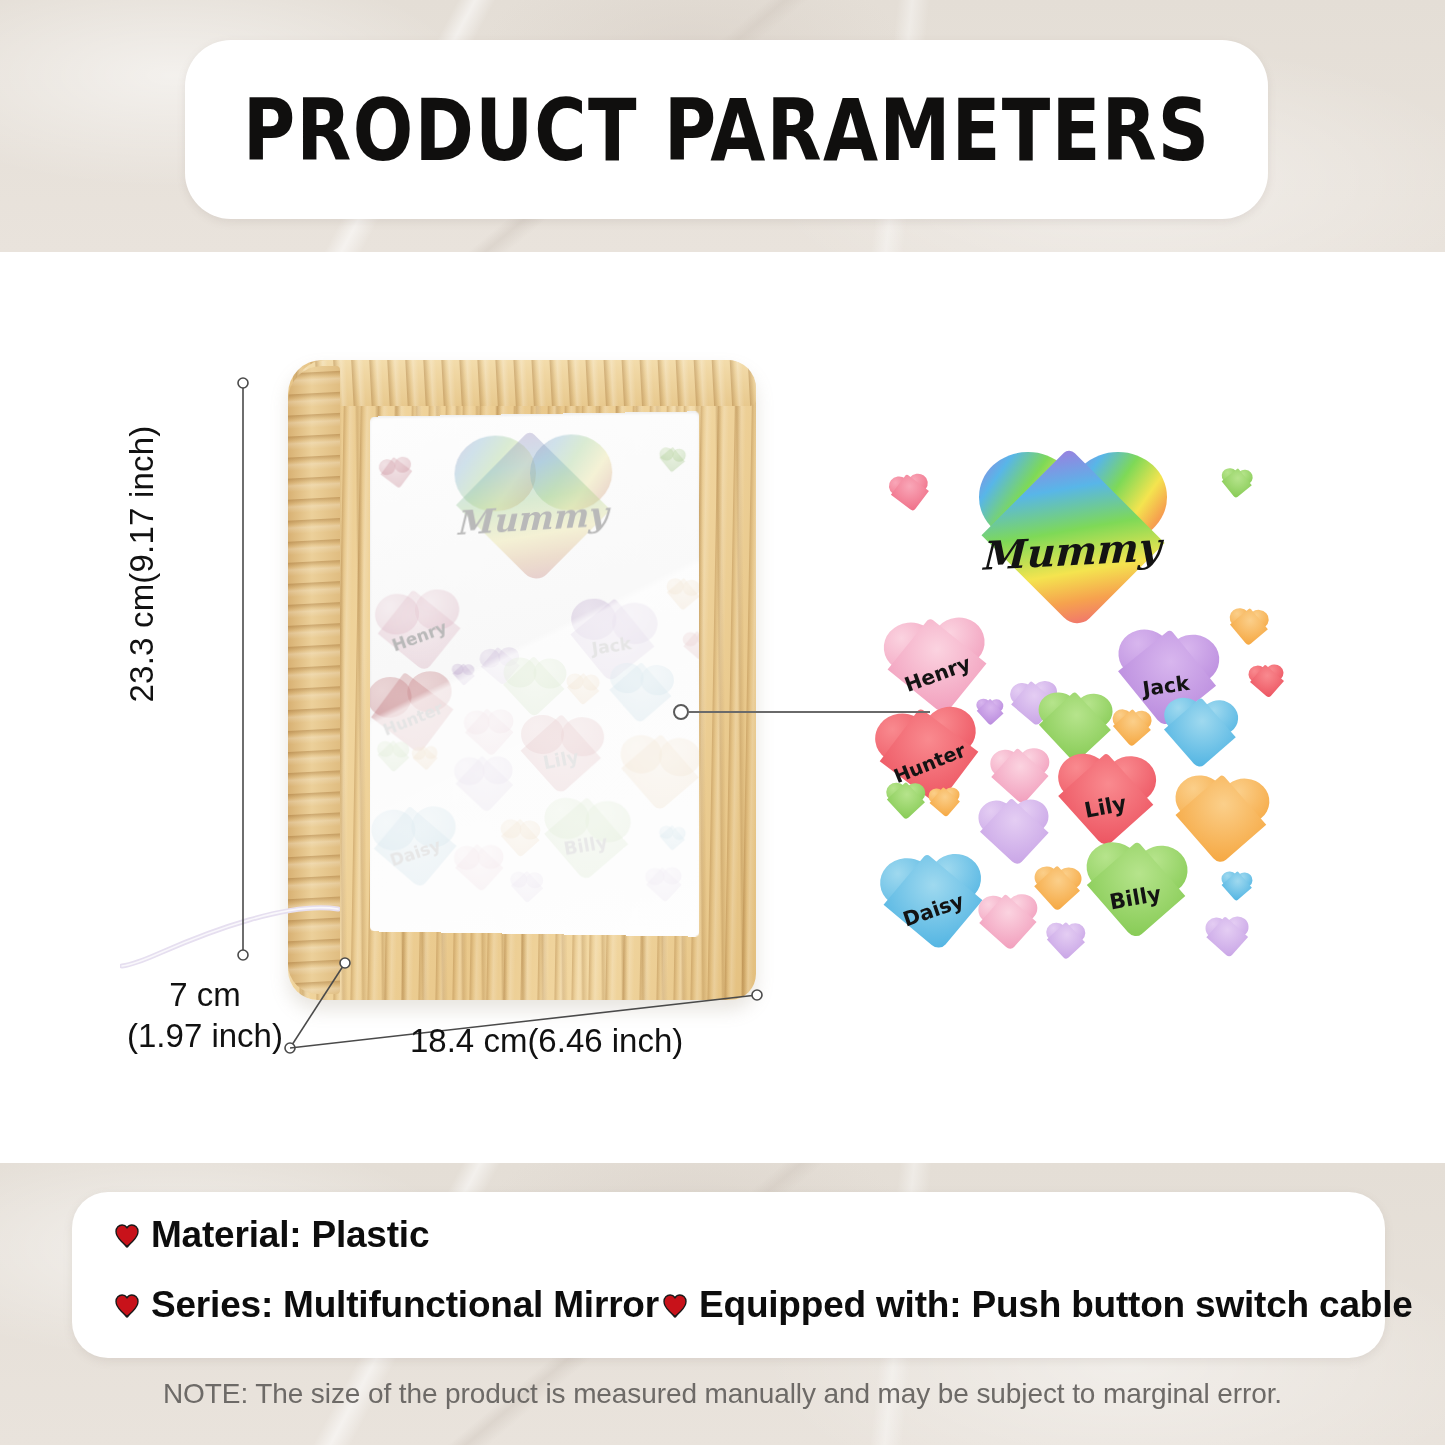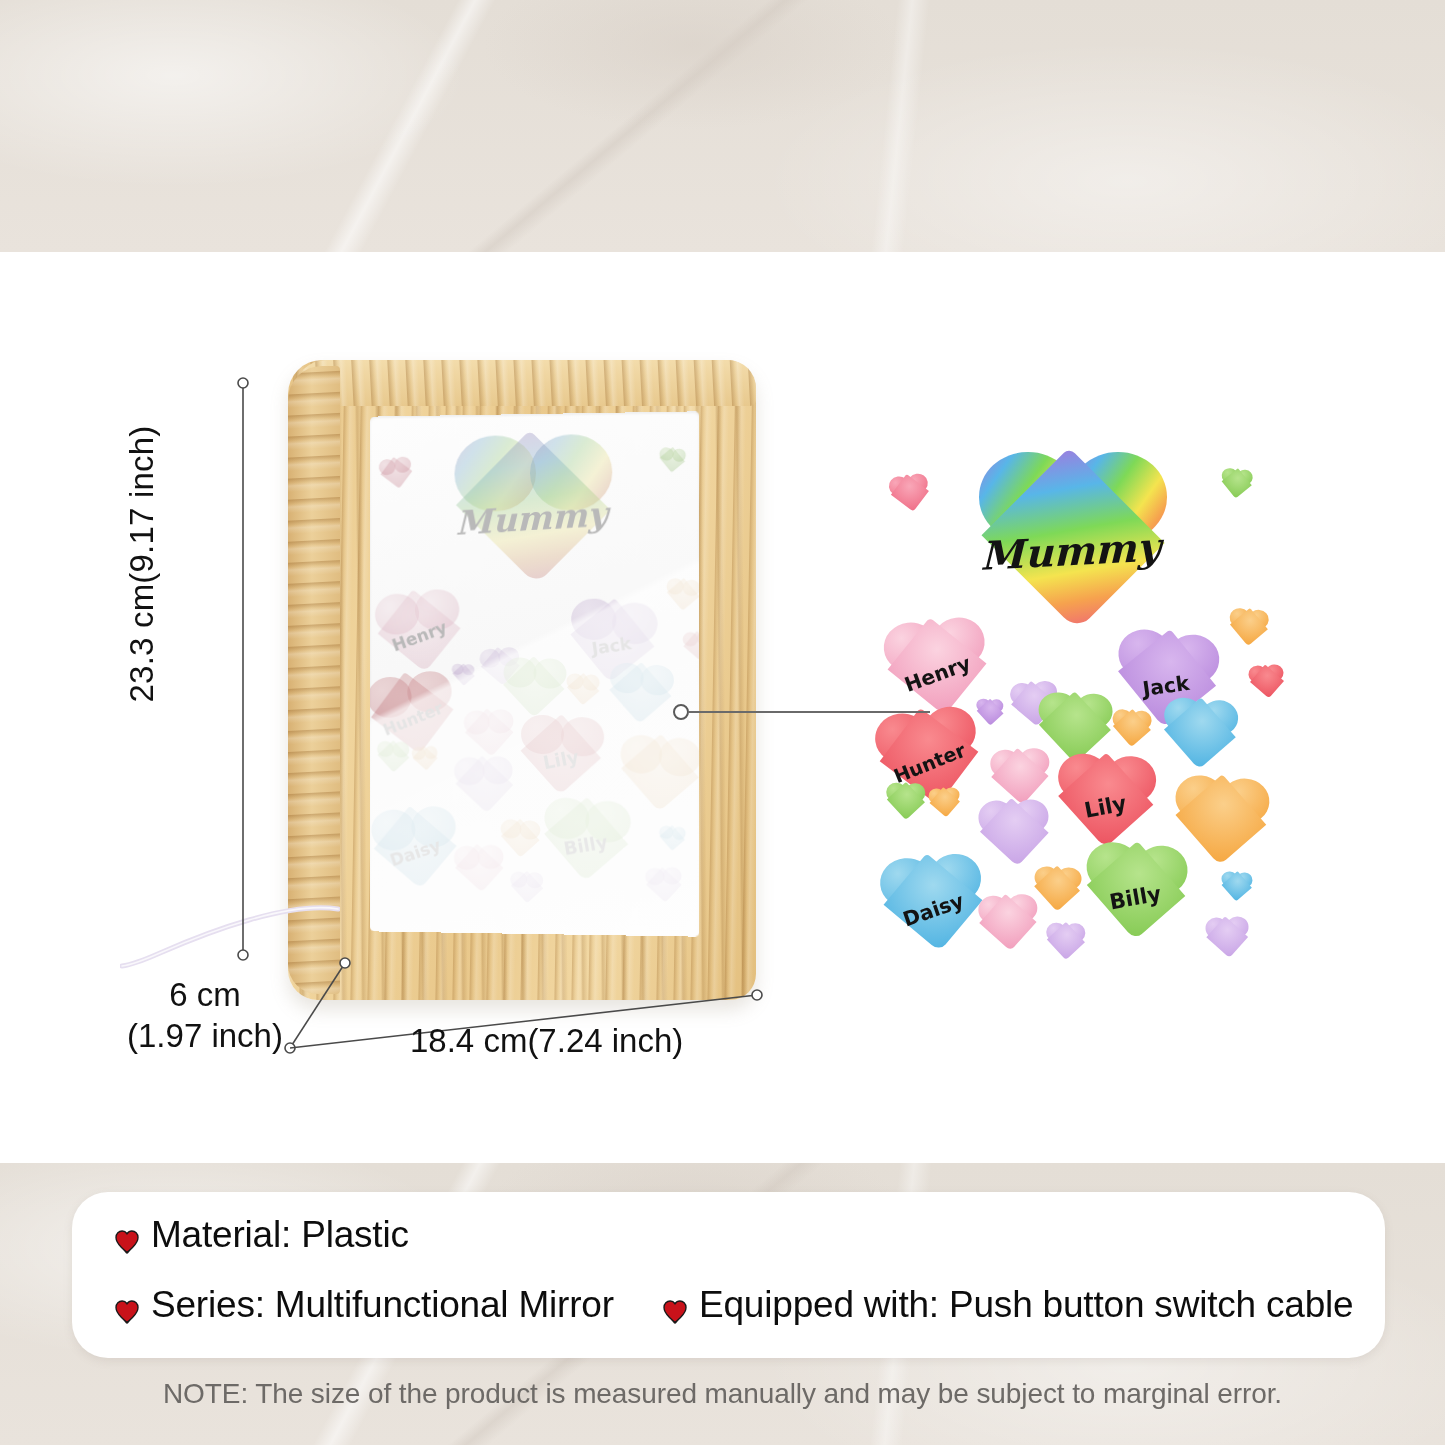--- a/index.html
+++ b/index.html
@@ -140,21 +140,21 @@
   }
   #dim-depth-label{left:110px;top:975px;font-size:33px;text-align:center;line-height:1.24;width:190px;}
   #dim-width-label{left:410px;top:1022px;font-size:33px;}
 
   
   .spec-card{
     position:absolute;left:72px;top:1192px;width:1313px;height:166px;
     background:#fff;border-radius:36px;
     box-shadow:0 3px 10px rgba(120,110,100,.13);
   }
-  .spec-row{position:absolute;display:flex;align-items:flex-end;}
+  .spec-row{position:absolute;display:flex;align-items:center;font-weight:bold;}
   .spec-col-l{left:40px;}
   .spec-col-r{left:588px;}
   .spec-r1{top:22px;}
   .spec-r2{top:92px;}
   .bullet{
     width:30px;height:30px;margin-right:9px;flex:0 0 auto;position:relative;top:1px;
   }
   .spec-text{font-size:37px;color:#0d0d0d;white-space:nowrap;letter-spacing:-.2px;}
   .note{
     position:absolute;left:0;top:1378px;width:1445px;text-align:center;
@@ -163,20 +163,23 @@
 </style>
 </head>
 <body>
 
 <div id="page">
 
   <div class="marble top"></div>
   <div class="whiteband"></div>
   <div class="marble bottom"></div>
 
+  <div class="title-pill">
+    <div class="title-text">PRODUCT PARAMETERS</div>
+  </div>
 
   <div class="product">
     <div class="frame-body"></div>
     <div class="frame-top"></div>
     <div class="frame-side"></div>
     <div class="frame-bottom"></div>
 
     <div class="mirror">
       <div id="mirror-hearts">
           <div class="heart" style="left: 85.8px; top: 20.8px; width: 158.4px; height: 145.728px; transform: rotate(0deg);">
@@ -584,24 +587,24 @@
 
     <line x1="290" y1="1048" x2="757" y2="995" stroke="#4a4a4a" stroke-width="1.6"></line>
     <circle cx="757" cy="995" r="5" fill="#ffffff" stroke="#4a4a4a" stroke-width="1.6"></circle>
 
     <circle cx="681" cy="712" r="7" fill="#ffffff" stroke="#5a5a5a" stroke-width="2"></circle>
     <line x1="688" y1="712" x2="930" y2="712" stroke="#6a6a6a" stroke-width="1.8"></line>
   </svg>
 
   <div class="dimlabel" id="dim-height-label">23.3 cm(9.17 inch)</div>
   <div class="dimlabel" id="dim-depth-label">
-    <div>6 cm</div>
+    <div>7 cm</div>
     <div>(1.97 inch)</div>
   </div>
-  <div class="dimlabel" id="dim-width-label">18.4 cm(7.24 inch)</div>
+  <div class="dimlabel" id="dim-width-label">18.4 cm(6.46 inch)</div>
 
   <div class="spec-card">
 
     <div class="spec-row spec-col-l spec-r1">
       <svg class="bullet" viewBox="0 0 24 24">
         <path d="M12 21 L8.4 16.2 M12 21 L15.6 16.2" stroke="#1a1a1a" stroke-width="1.4" fill="none"></path>
         <path d="M12 20.2 C12 20.2 3.2 14.1 3.2 8.4 C3.2 5.3 5.5 3.2 8.1 3.2 C9.9 3.2 11.2 4.2 12 5.4 C12.8 4.2 14.1 3.2 15.9 3.2 C18.5 3.2 20.8 5.3 20.8 8.4 C20.8 14.1 12 20.2 12 20.2 Z" fill="#c8121a" stroke="#1a1a1a" stroke-width="1.1"></path>
       </svg>
       <span class="spec-text">Material: Plastic</span>
     </div>

